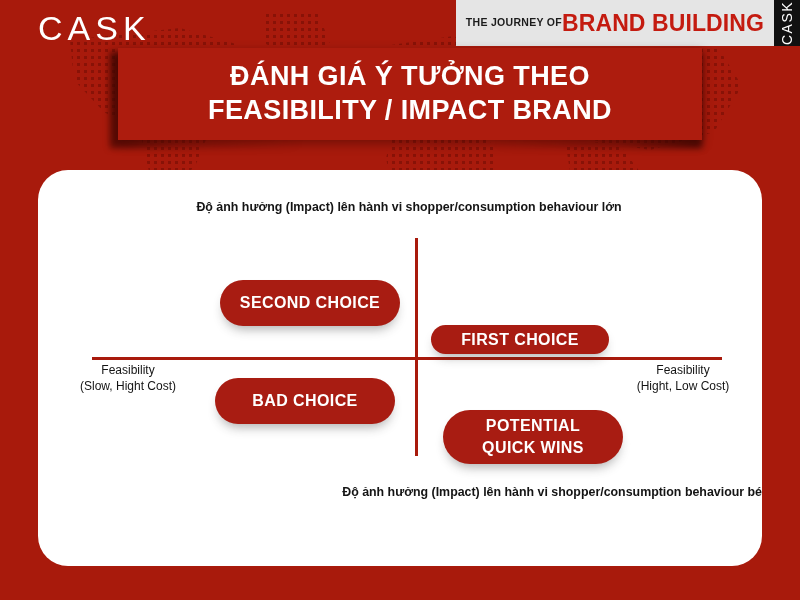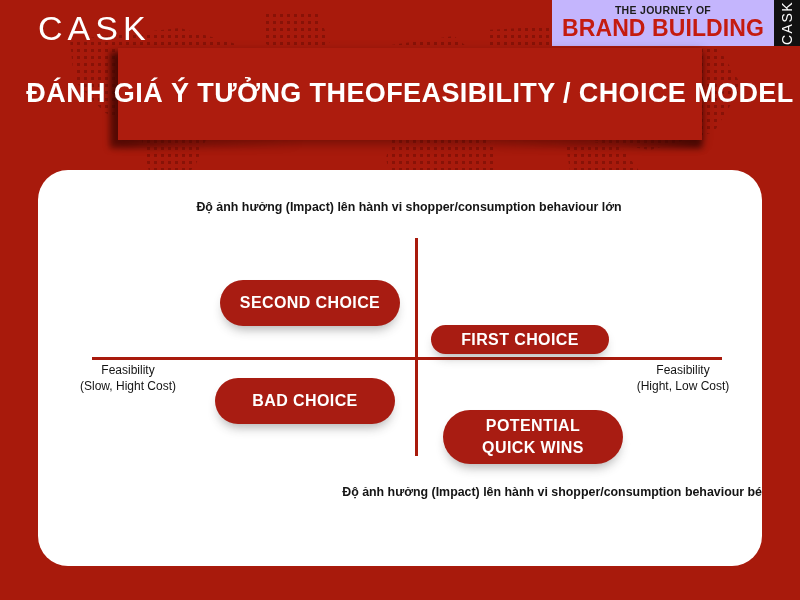--- a/index.html
+++ b/index.html
@@ -48,24 +48,23 @@
   
   #journey-badge {
     position: absolute;
     right: 0px;
     top: 0px;
     height: 46px;
     display: flex;
     align-items: stretch;
   }
   #journey-white {
-    background: #c4b5fd;
+    background: #e5e5e5;
     padding: 4px 10px 4px 10px;
     display: flex;
-    flex-direction: column;
     justify-content: center;
     align-items: center;
   }
   #journey-line1 {
     color: #1c1c1c;
     font-size: 10.5px;
     font-weight: 700;
     letter-spacing: 0.3px;
     line-height: 1.05;
     white-space: nowrap;
@@ -113,21 +112,21 @@
     filter: blur(3px);
   }
   #title-banner {
     position: absolute;
     left: 8px;
     top: 0px;
     width: 584px;
     height: 92px;
     background: #AD1C0E;
     display: flex;
-    flex-direction: row;
+    flex-direction: column;
     align-items: center;
     justify-content: center;
     box-shadow: 0 4px 10px rgba(50,4,2,0.45);
   }
   .title-line {
     color: #ffffff;
     font-size: 27px;
     font-weight: 700;
     letter-spacing: 0.4px;
     line-height: 1.25;
@@ -267,21 +266,21 @@
     </div>
     <div id="journey-black">
       <span>CASK</span>
     </div>
   </div>
 
   <div id="title-banner-wrap">
     <div id="title-banner-shadow"></div>
     <div id="title-banner">
       <div class="title-line">ĐÁNH GIÁ Ý TƯỞNG THEO</div>
-      <div class="title-line">FEASIBILITY / CHOICE MODEL</div>
+      <div class="title-line">FEASIBILITY / IMPACT BRAND</div>
     </div>
   </div>
 
   <div id="card">
 
     <div id="impact-top">Độ ảnh hưởng (Impact) lên hành vi shopper/consumption behaviour lớn</div>
 
     <div id="axis-v"></div>
     <div id="axis-h"></div>
 

